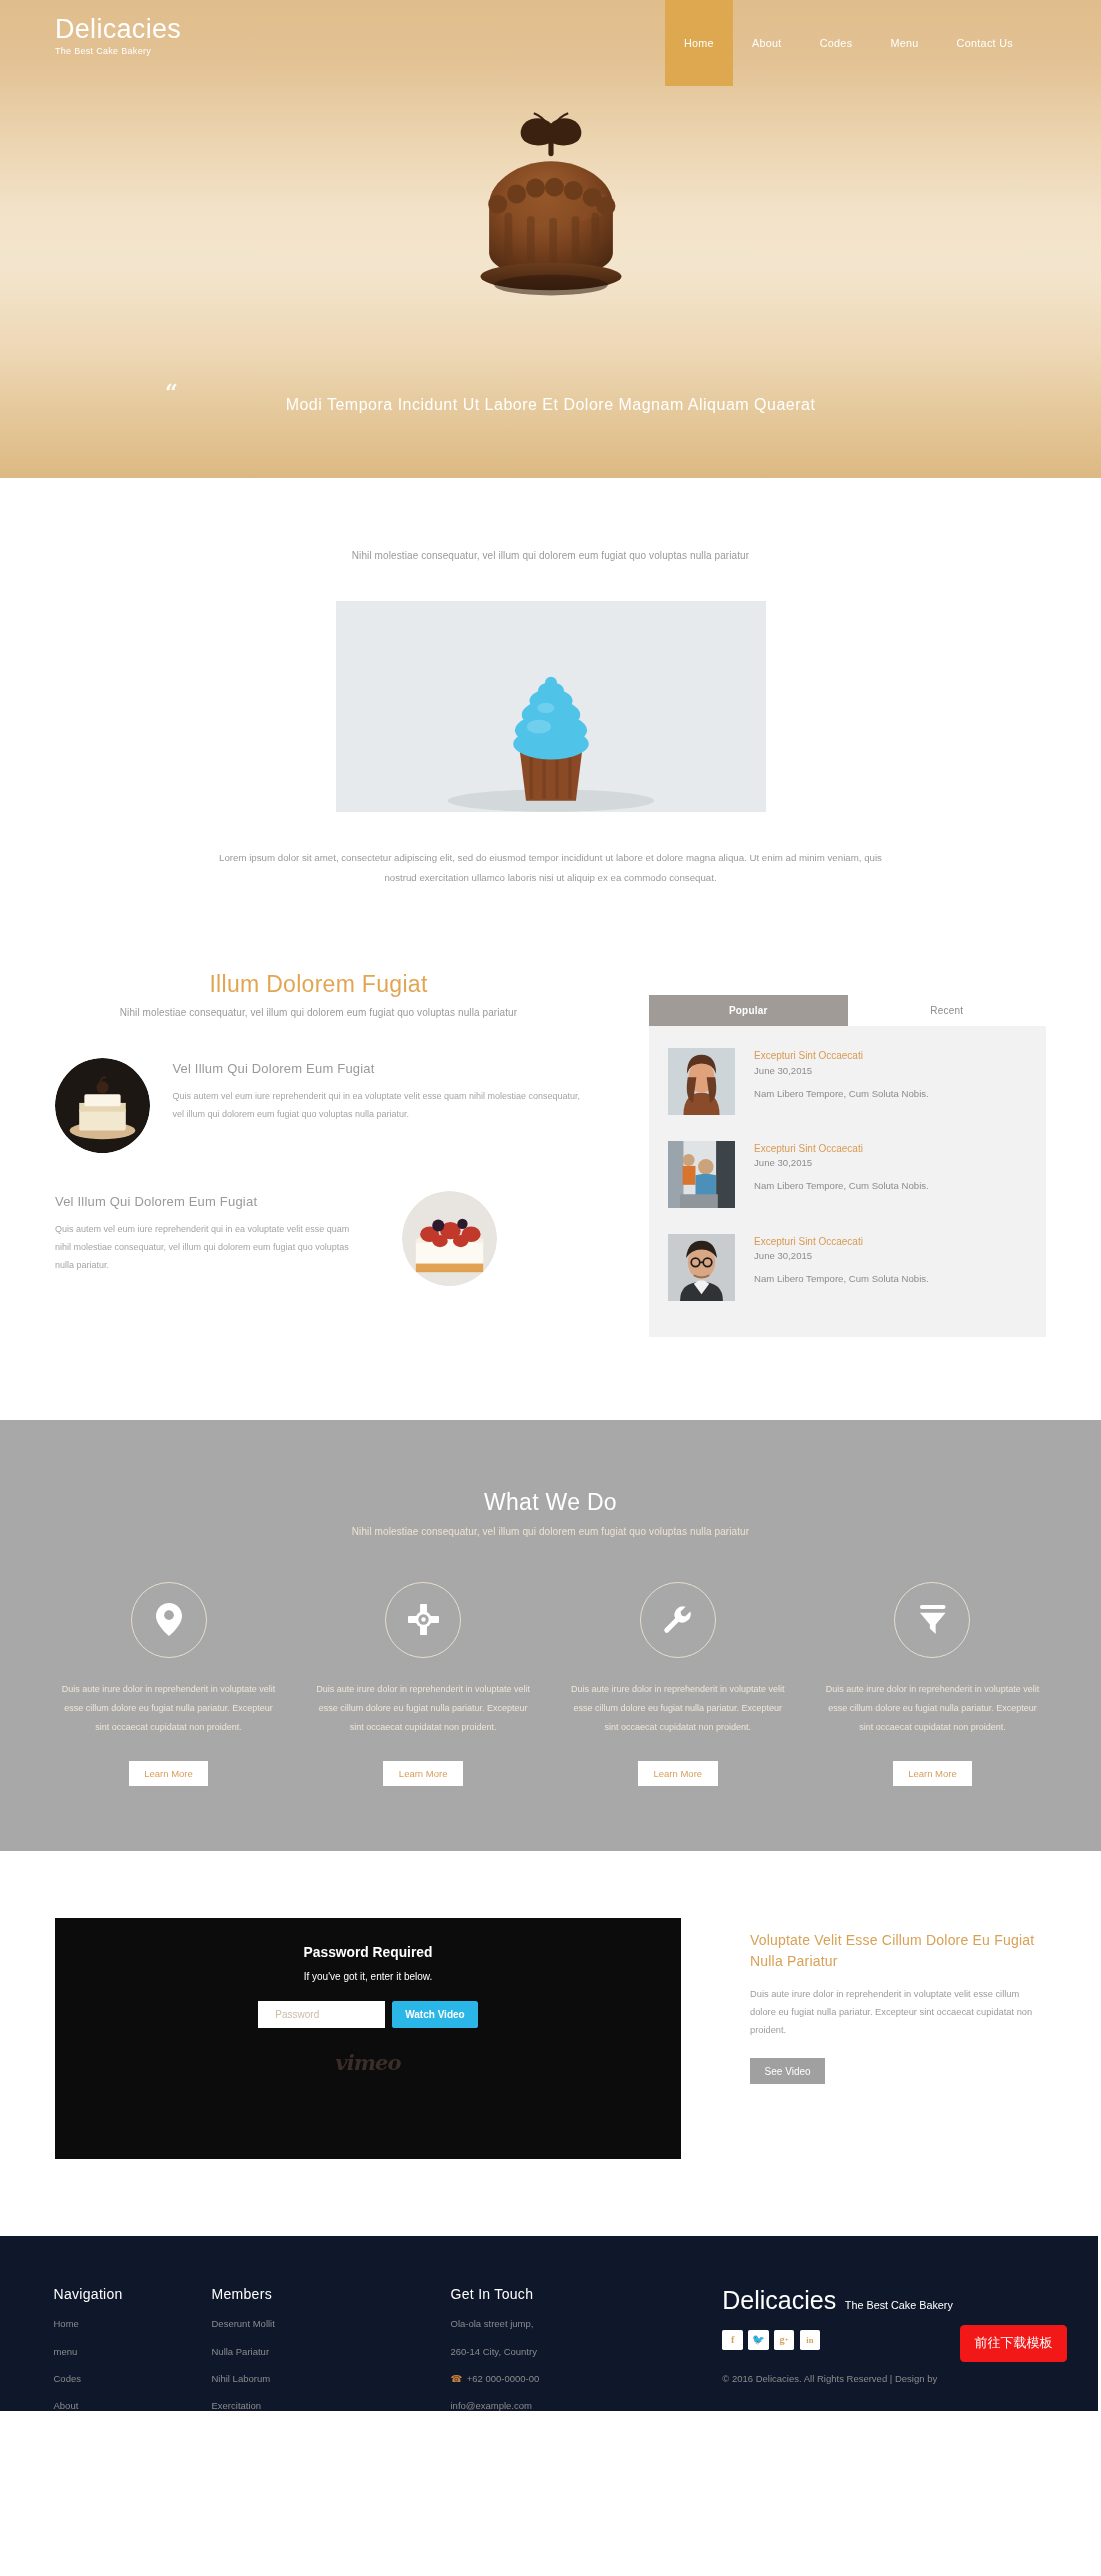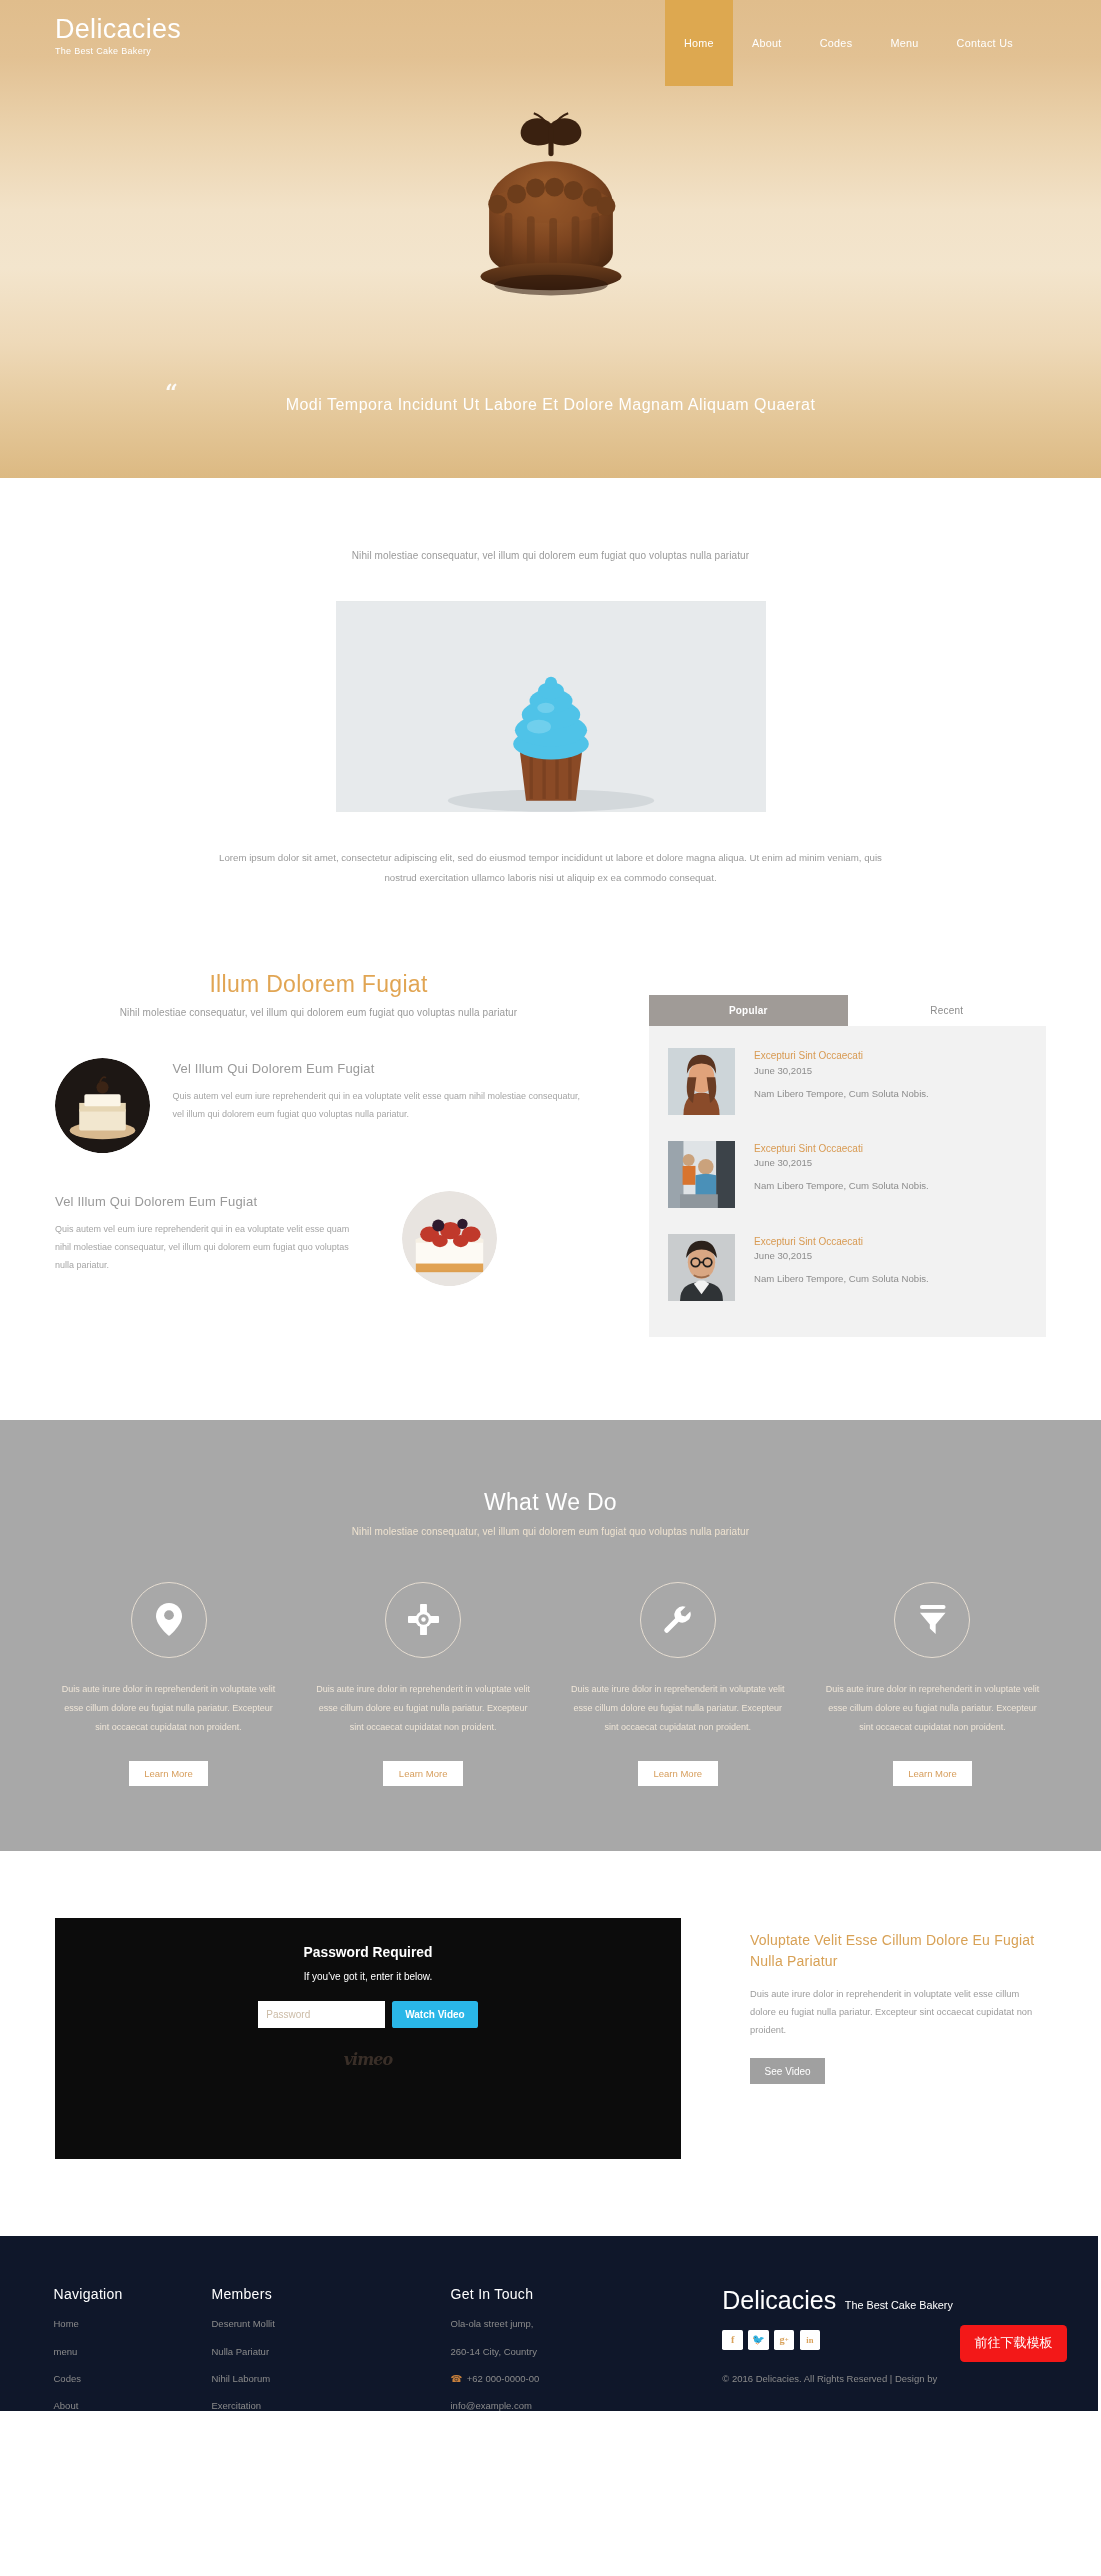--- a/index.html
+++ b/index.html
@@ -154,32 +154,32 @@
   .video-box {
     width: 626px; height: 241px; background: #0c0c0c;
     display: flex; flex-direction: column; align-items: center;
     justify-content: flex-start; padding-top: 27.5px; position: relative;
   }
   .vb-title { color: #ffffff; font-size: 13.8px; font-weight: 700; }
   .vb-sub { color: #ffffff; font-size: 10px; margin-top: 10.3px; }
   .vb-form { display: flex; margin-top: 19px; }
   .vb-input {
     width: 127px; height: 27px; border: none; background: #ffffff;
-    padding: 0 8px; font-size: 10px; color: #cbbba6;
+    padding: 0 17px; font-size: 10px; color: #cbbba6;
     font-family: "Liberation Sans", sans-serif;
   }
   .vb-input::placeholder { color: #cbbba6; }
   .vb-btn {
     height: 27px; background: #2ab7e8; color: #ffffff; border: none;
     padding: 0 13px; font-size: 10px; font-weight: 700; cursor: pointer;
     margin-left: 6.9px; border-radius: 2.6px;
     font-family: "Liberation Sans", sans-serif;
   }
   .vimeo {
-    margin-top: 22.4px; color: #3a2f28; font-size: 16px;
+    margin-top: 22.4px; color: #3a2f28; font-size: 21px;
     font-style: italic; font-weight: 700;
     font-family: "DejaVu Serif", serif; letter-spacing: -0.9px;
   }
   .video-side { width: 293px; margin-left: 69px; padding-top: 12px; }
   .vs-title {
     color: #d8a155; font-size: 14px; font-weight: 300;
     line-height: 21.5px; letter-spacing: 0.2px;
   }
   .vs-text { color: #9c9c9c; font-size: 9.3px; line-height: 18px; margin-top: 12px; }
   .vs-btn {

